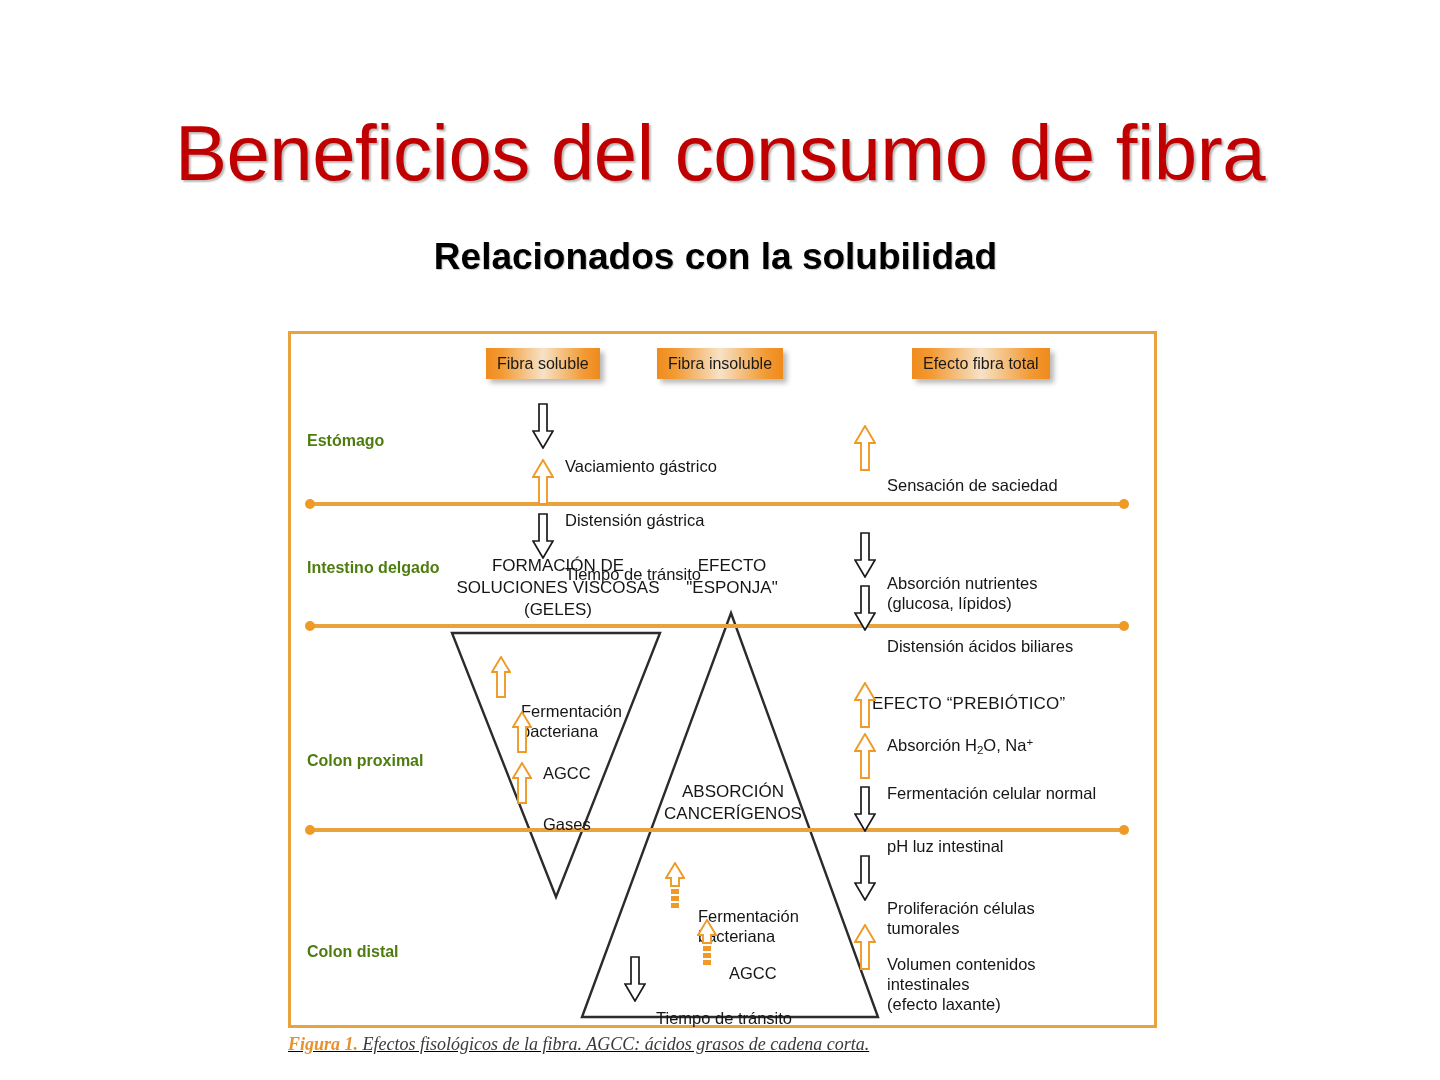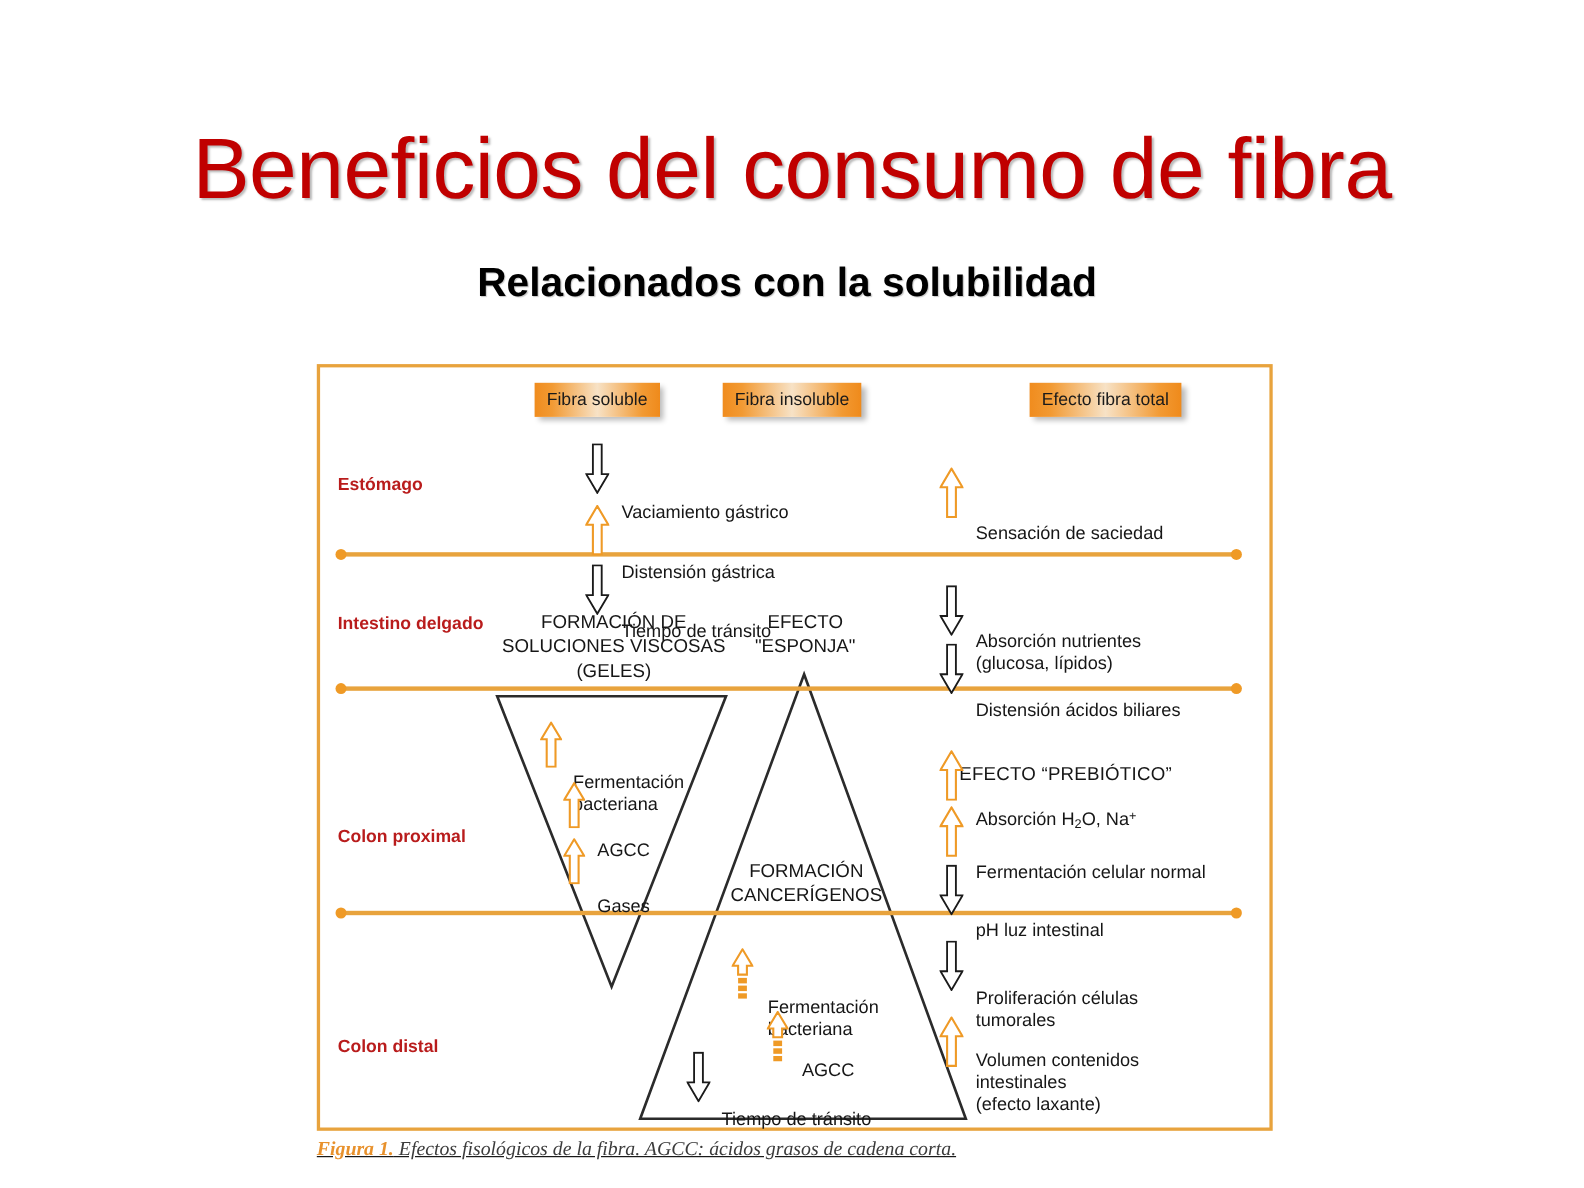--- a/index.html
+++ b/index.html
@@ -55,28 +55,28 @@
     padding:0 11px;
     font-size:16px;
     color:#1a1a1a;
     white-space:nowrap;
     background:linear-gradient(90deg,#f08c1e 0%,#f29a33 14%,#f7e2c6 50%,#f29a33 86%,#ef8a1b 100%);
     box-shadow:4px 4px 5px rgba(0,0,0,0.28);
     text-align:center;
   }
   #chip-soluble{left:198px;top:17px;}
   #chip-insoluble{left:369px;top:17px;}
-  #chip-total{left:624px;top:17px;margin-left:24px;}
+  #chip-total{left:624px;top:17px;}
 
   
   .region-label{
     position:absolute;
     font-size:16px;
     font-weight:bold;
-    color:#b91c1c;
+    color:#4d7c0f;
     white-space:nowrap;
   }
   #lbl-estomago{left:19px;top:101px;}
   #lbl-delgado{left:19px;top:228px;}
   #lbl-proximal{left:19px;top:421px;}
   #lbl-distal{left:19px;top:612px;}
 
   
   .divider{
     position:absolute;
@@ -214,21 +214,21 @@
       <div class="arrow" style="left:224px;top:431px;">
         <svg width="20" height="42" viewBox="0 0 20 42">
             <polygon points="6,41 14,41 14,16 19,16 10,1 1,16 6,16" fill="#ffffff" stroke="#ef9a26" stroke-width="1.9" stroke-linejoin="miter"></polygon>
           </svg>
       </div>
       <div class="item" style="left:255px;top:440px;">Gases</div>
 
       <div class="center-block" style="left:358px;top:224px;width:172px;">EFECTO
 "ESPONJA"</div>
 
-      <div class="center-block" style="left:355px;top:450px;width:180px;">FORMACIÓN
+      <div class="center-block" style="left:355px;top:450px;width:180px;">ABSORCIÓN
 CANCERÍGENOS</div>
 
       <div class="arrow" style="left:377px;top:531px;">
         <svg width="20" height="46" viewBox="0 0 20 46">
           <polygon points="6,24 14,24 14,16 19,16 10,1 1,16 6,16" fill="#ffffff" stroke="#ef9a26" stroke-width="1.9" stroke-linejoin="miter"></polygon>
           <rect x="6" y="27" width="8" height="5" fill="#ef9a26"></rect>
           <rect x="6" y="34" width="8" height="5" fill="#ef9a26"></rect>
           <rect x="6" y="41" width="8" height="5" fill="#ef9a26"></rect>
         </svg>
       </div>

